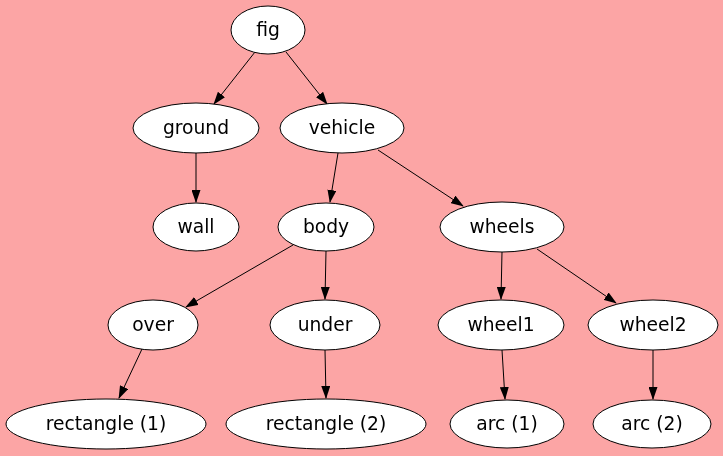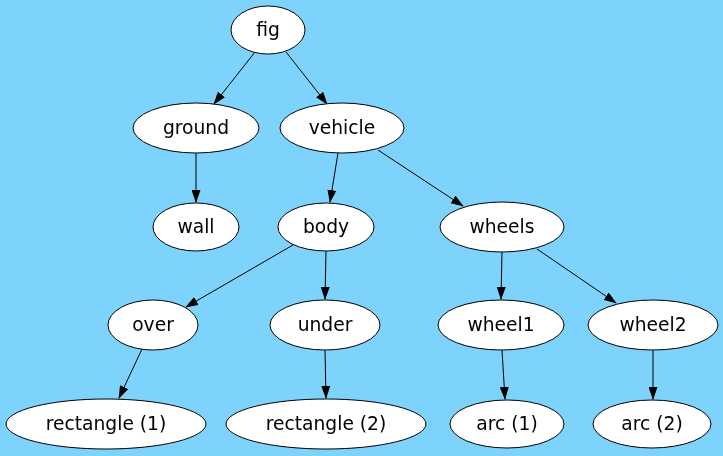--- a/index.html
+++ b/index.html
@@ -4,21 +4,21 @@
 <style>
   html, body {
     margin: 0;
     padding: 0;
     background: #ffffff;
   }
   .canvas {
     position: relative;
     width: 723px;
     height: 456px;
-    background: #7dd3fc;
+    background: #fca5a5;
     overflow: hidden;
   }
   svg {
     display: block;
     font-family: "DejaVu Sans", "Liberation Sans", sans-serif;
   }
   .node-shape {
     fill: #ffffff;
     stroke: #000000;
     stroke-width: 1;

